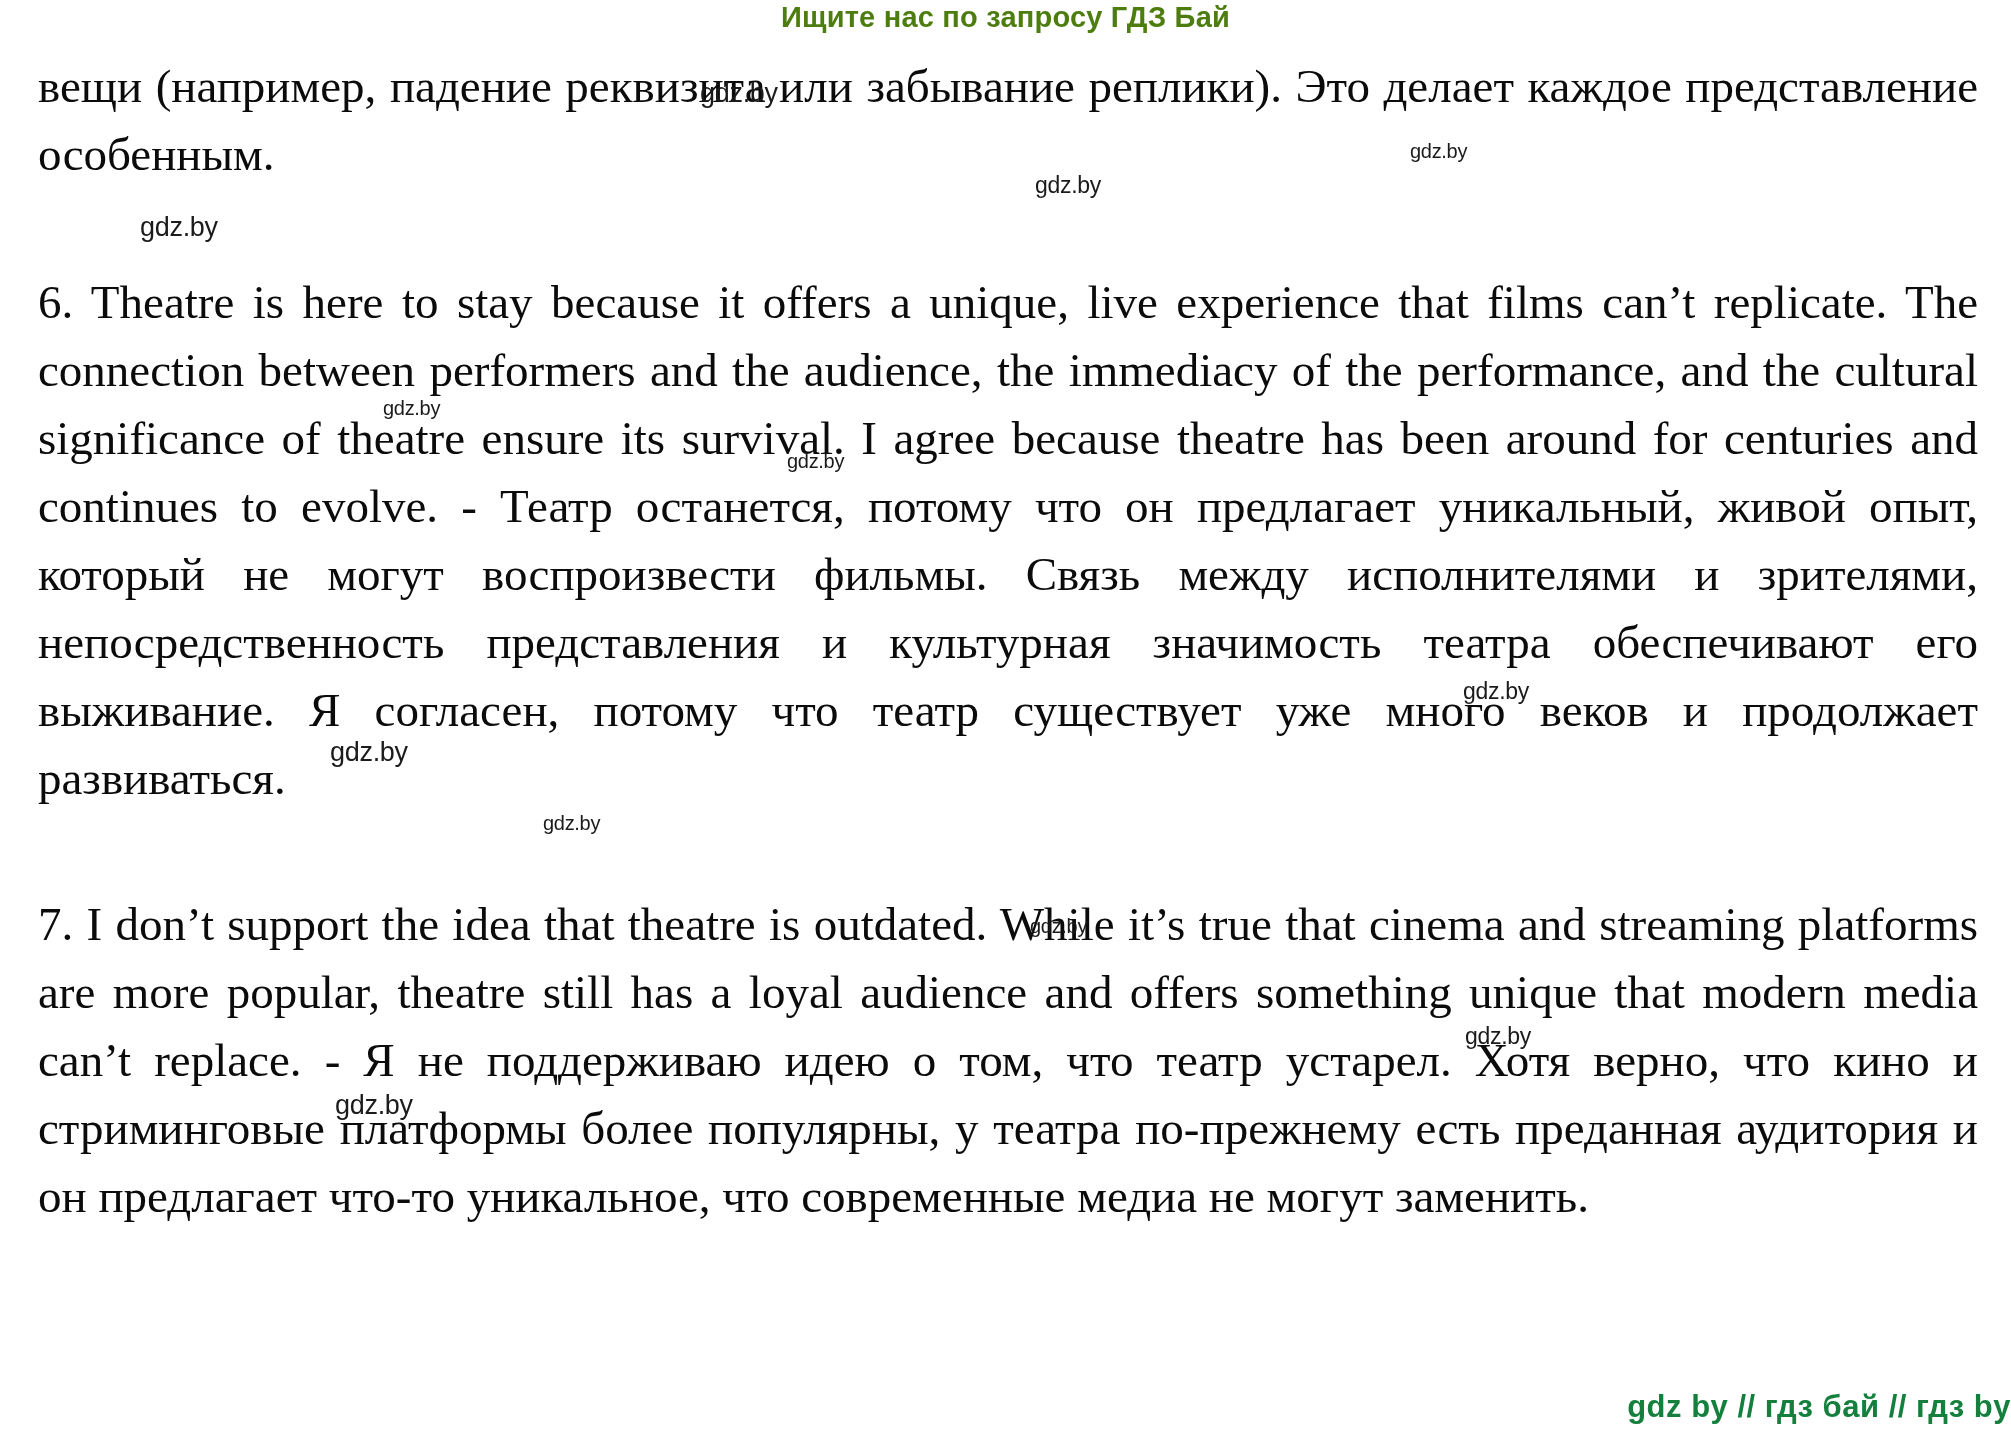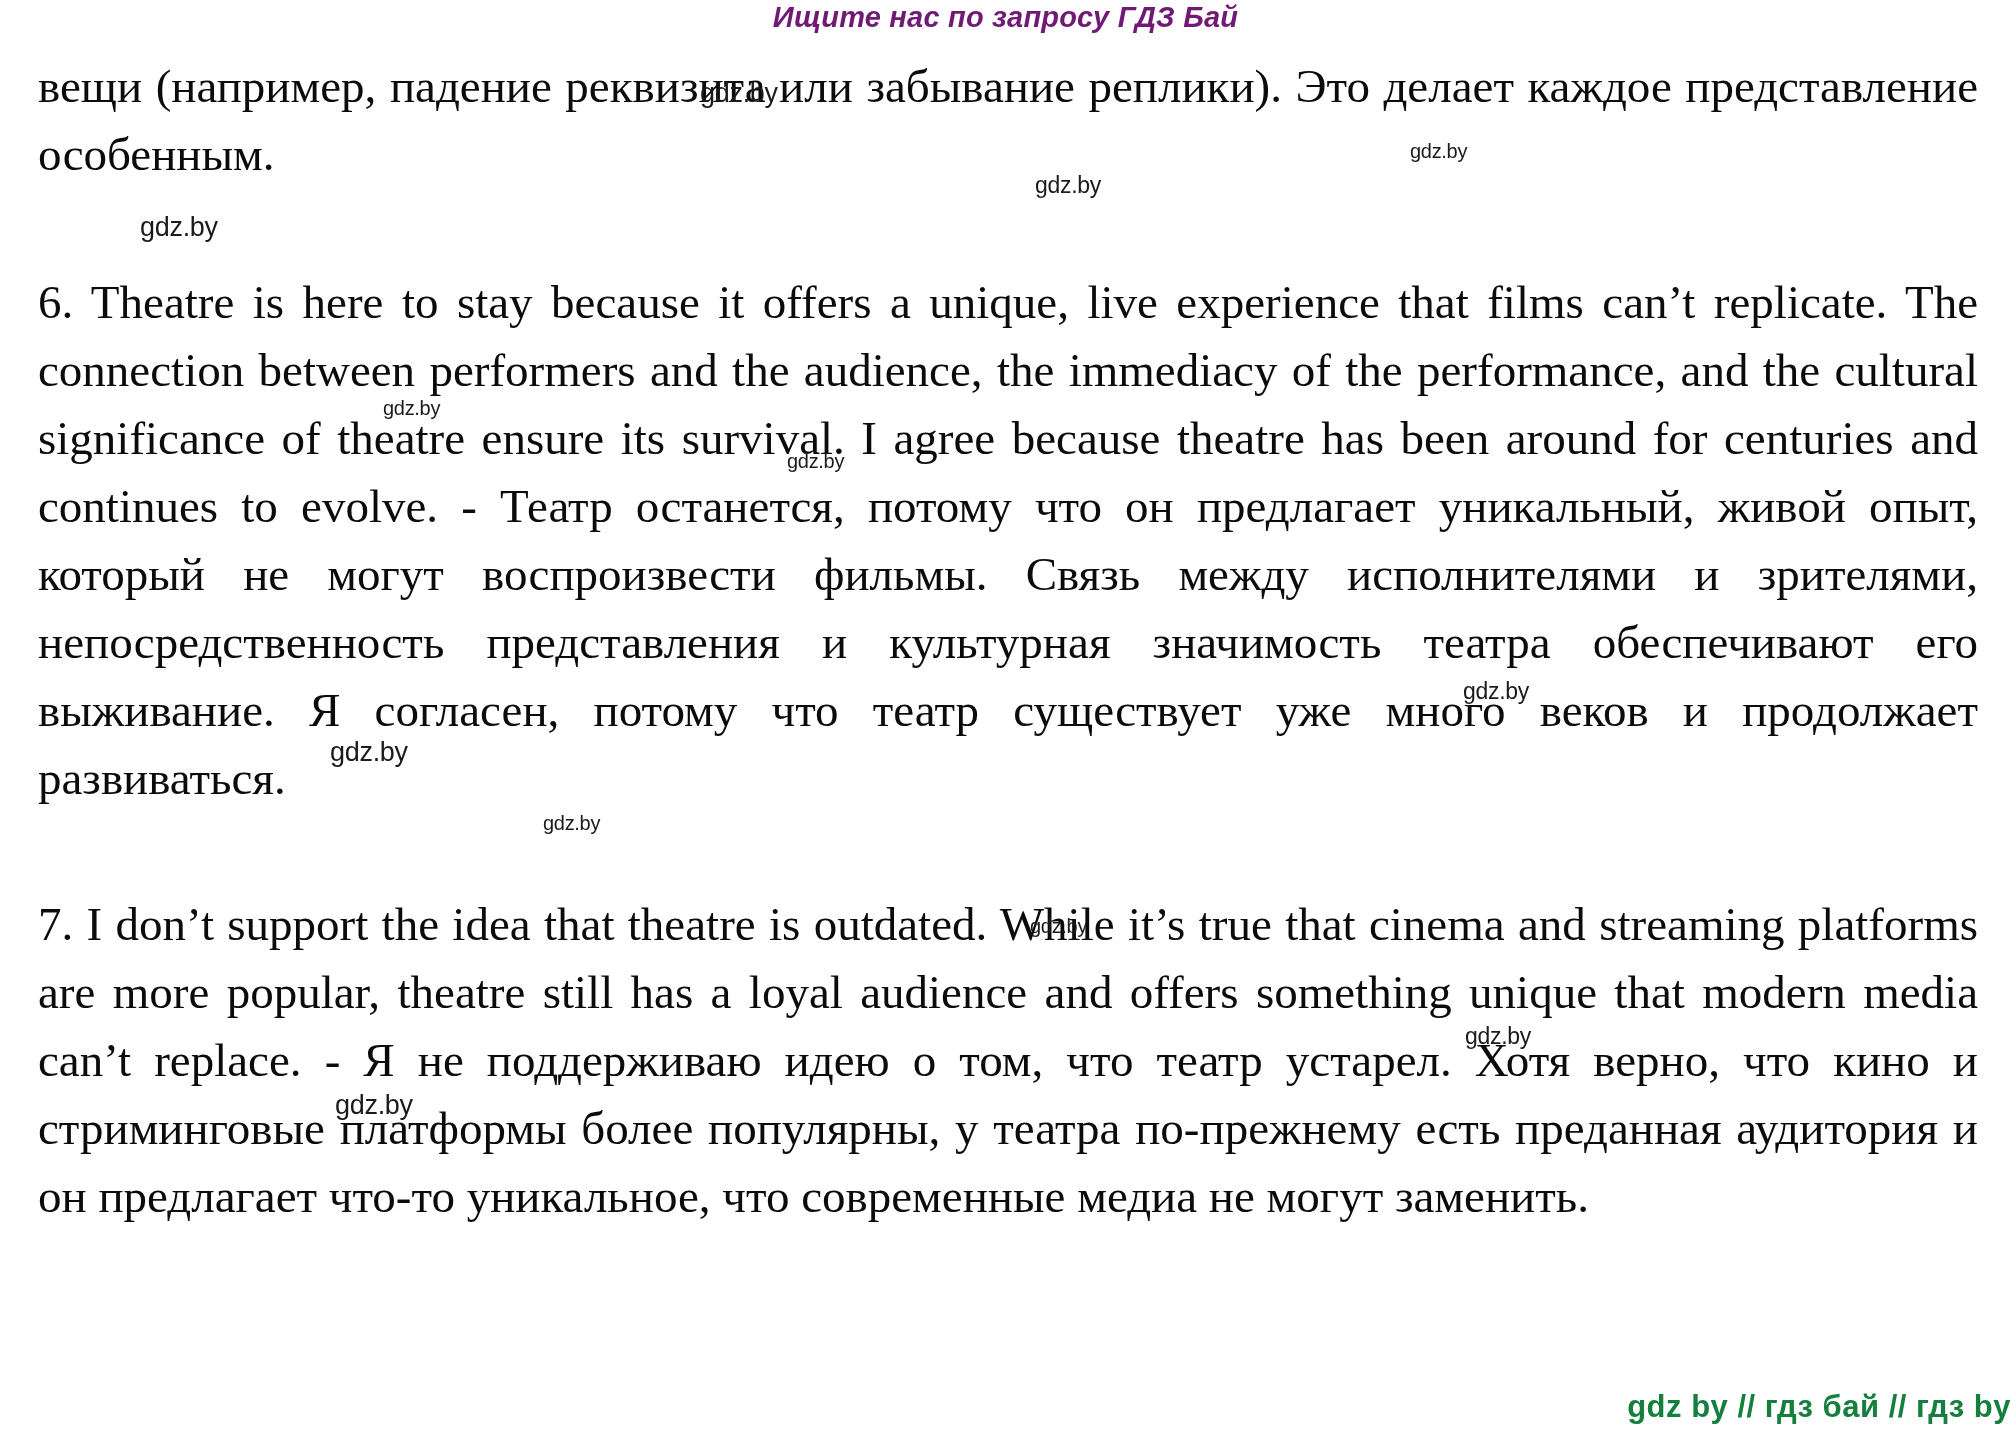--- a/index.html
+++ b/index.html
@@ -22,24 +22,23 @@
   
   .site-header {
     position: absolute;
     top: 0px;
     left: 0;
     width: 100%;
     text-align: center;
     font-family: "Liberation Sans", "DejaVu Sans", sans-serif;
     font-size: 29px;
     font-weight: bold;
-    color: #701a75;
+    color: #4d7c0f;
     letter-spacing: 0.2px;
     line-height: 34px;
-    font-style: italic;
   }
 
   
   .content {
     position: absolute;
     left: 38px;
     top: 52px;
     width: 1940px;
   }
   .para {

